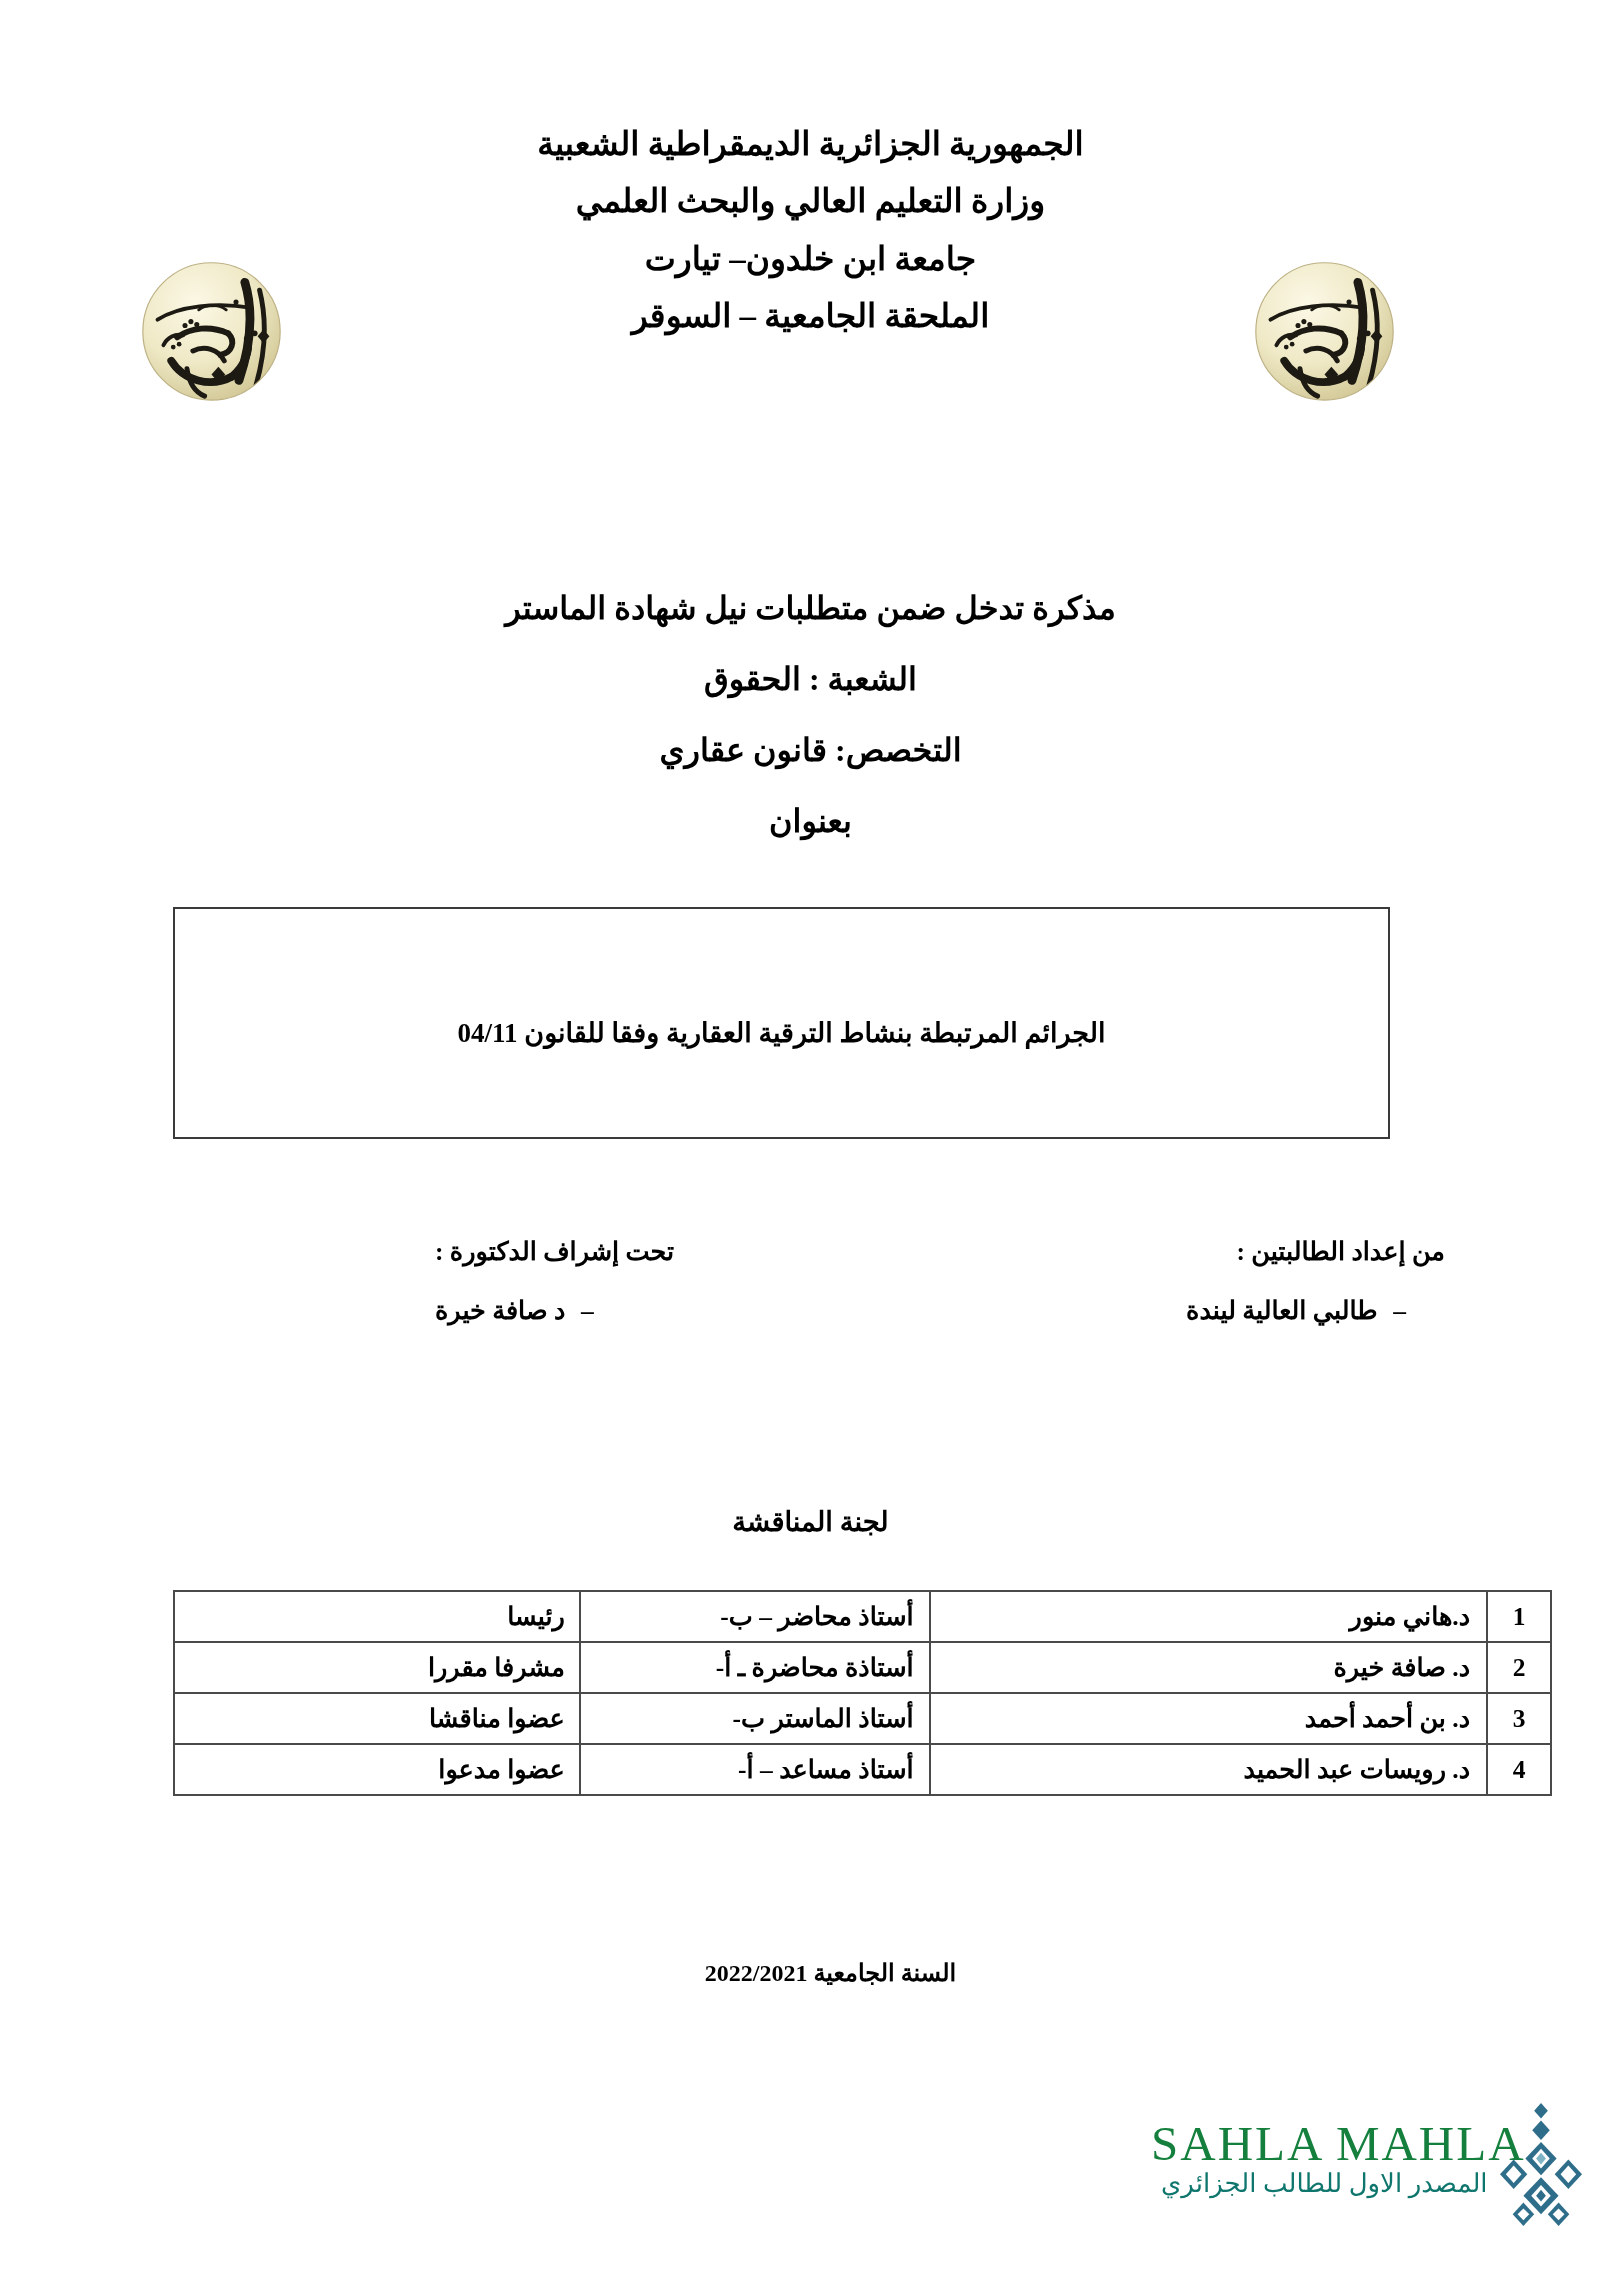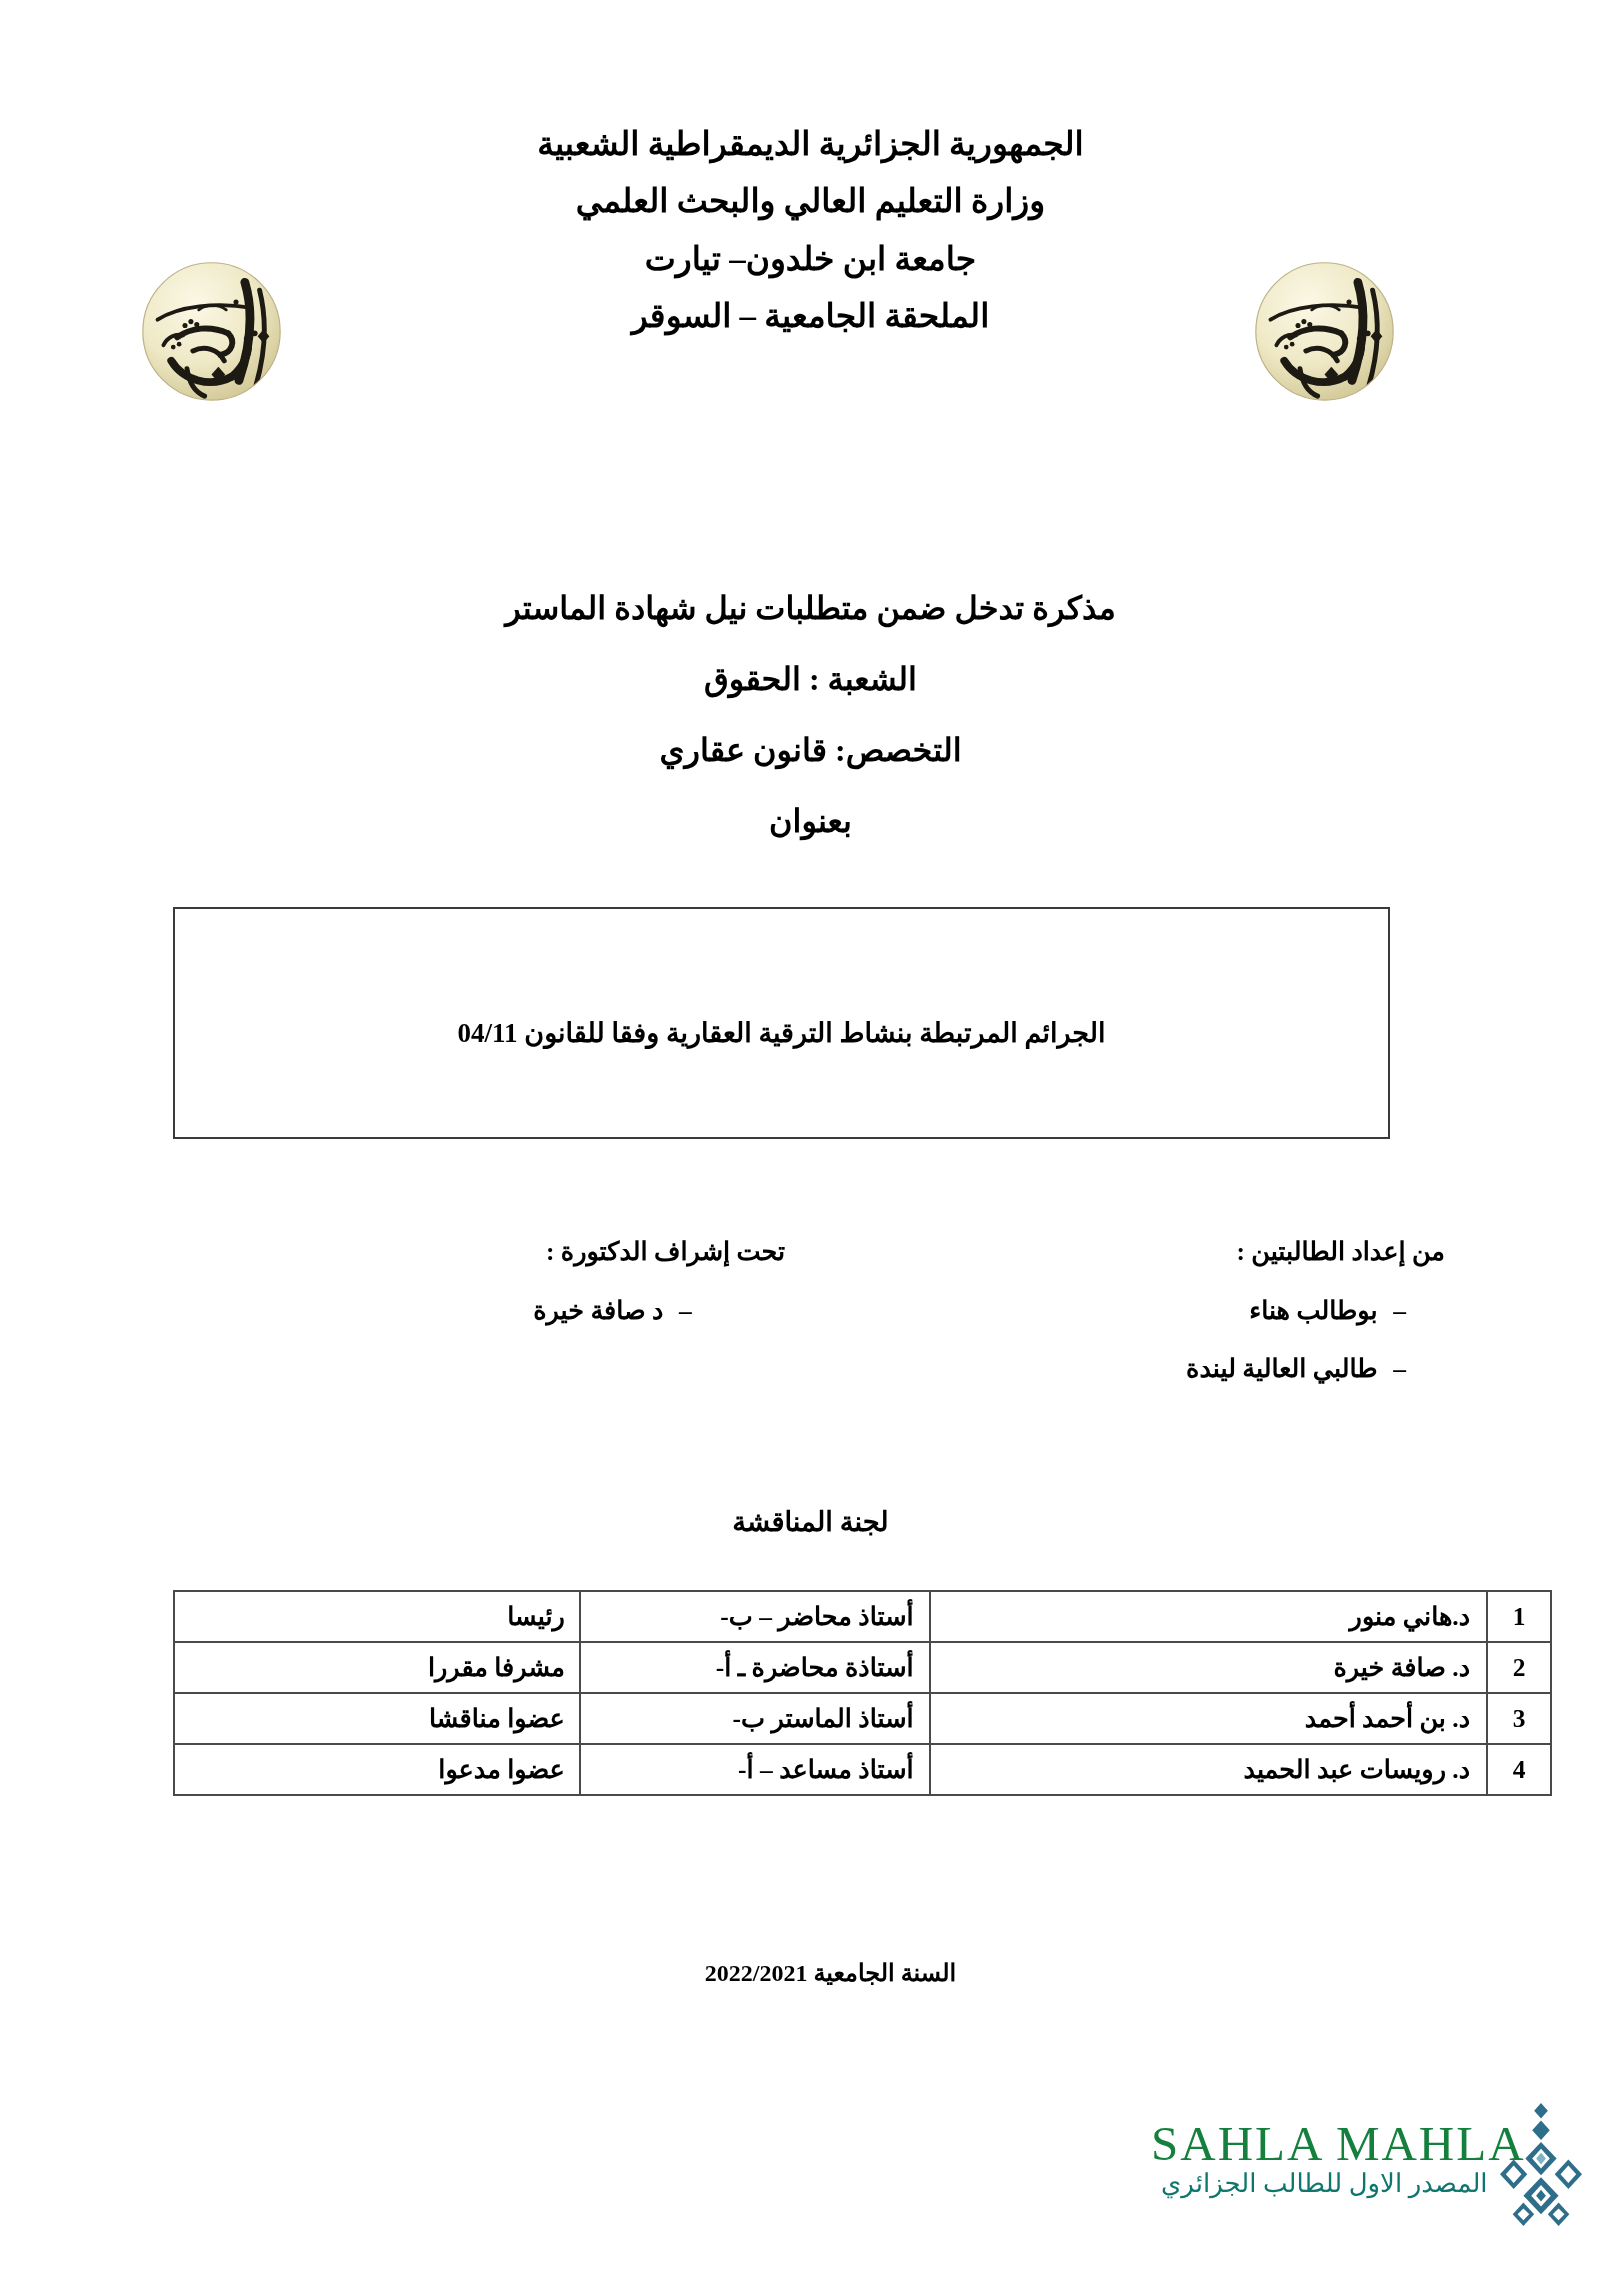--- a/index.html
+++ b/index.html
@@ -109,21 +109,21 @@
     top: 1237px;
     left: 0;
     right: 0;
     height: 176px;
   }
   .people .col {
     position: absolute;
     direction: rtl;
   }
   .people .col-authors { right: 176px; width: 510px; text-align: right; }
-  .people .col-super   { right: 725px; width: 461px; text-align: center; }
+  .people .col-super   { right: 725px; width: 461px; text-align: left; }
 
   .people .heading {
     font-weight: bold;
     font-size: 25.5px;
     line-height: 1.2;
     white-space: nowrap;
   }
   .people .entry {
     font-weight: bold;
     font-size: 25.5px;
@@ -326,23 +326,20 @@
 
   <div class="title-box">
     <div class="title-text">الجرائم المرتبطة بنشاط الترقية العقارية وفقا للقانون  04/11</div>
   </div>
 
   <div class="people">
 
     <div class="col col-authors">
       <div class="heading">من إعداد الطالبتين :</div>
       <div class="entry">
-        <span class="dash">–</span><span>بوطالب هناء</span>
-      </div>
-      <div class="entry">
         <span class="dash">–</span><span>طالبي العالية  ليندة</span>
       </div>
     </div>
 
     <div class="col col-super">
       <div class="heading">تحت إشراف الدكتورة :</div>
       <div class="entry">
         <span class="dash">–</span><span>د صافة خيرة</span>
       </div>
     </div>

